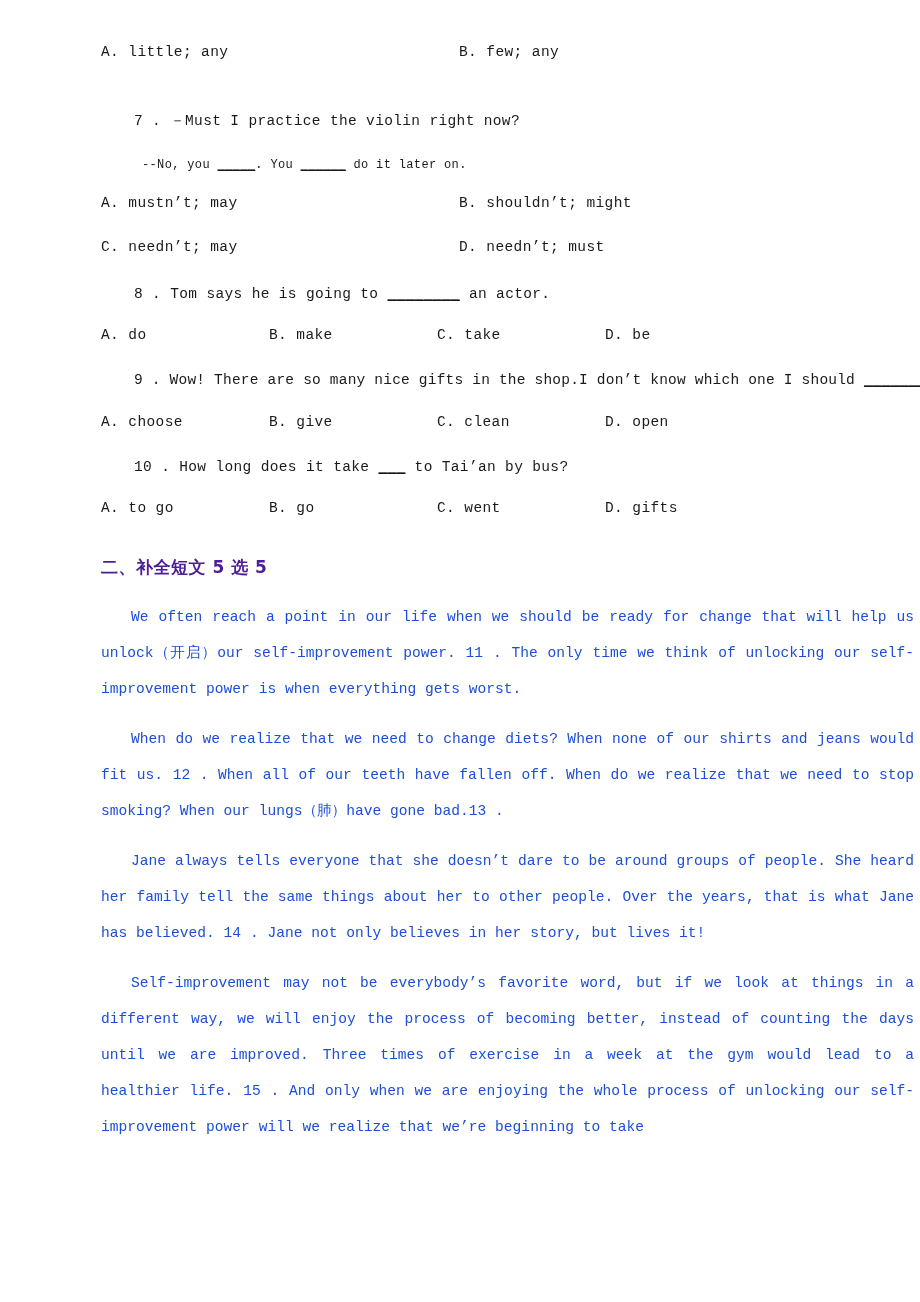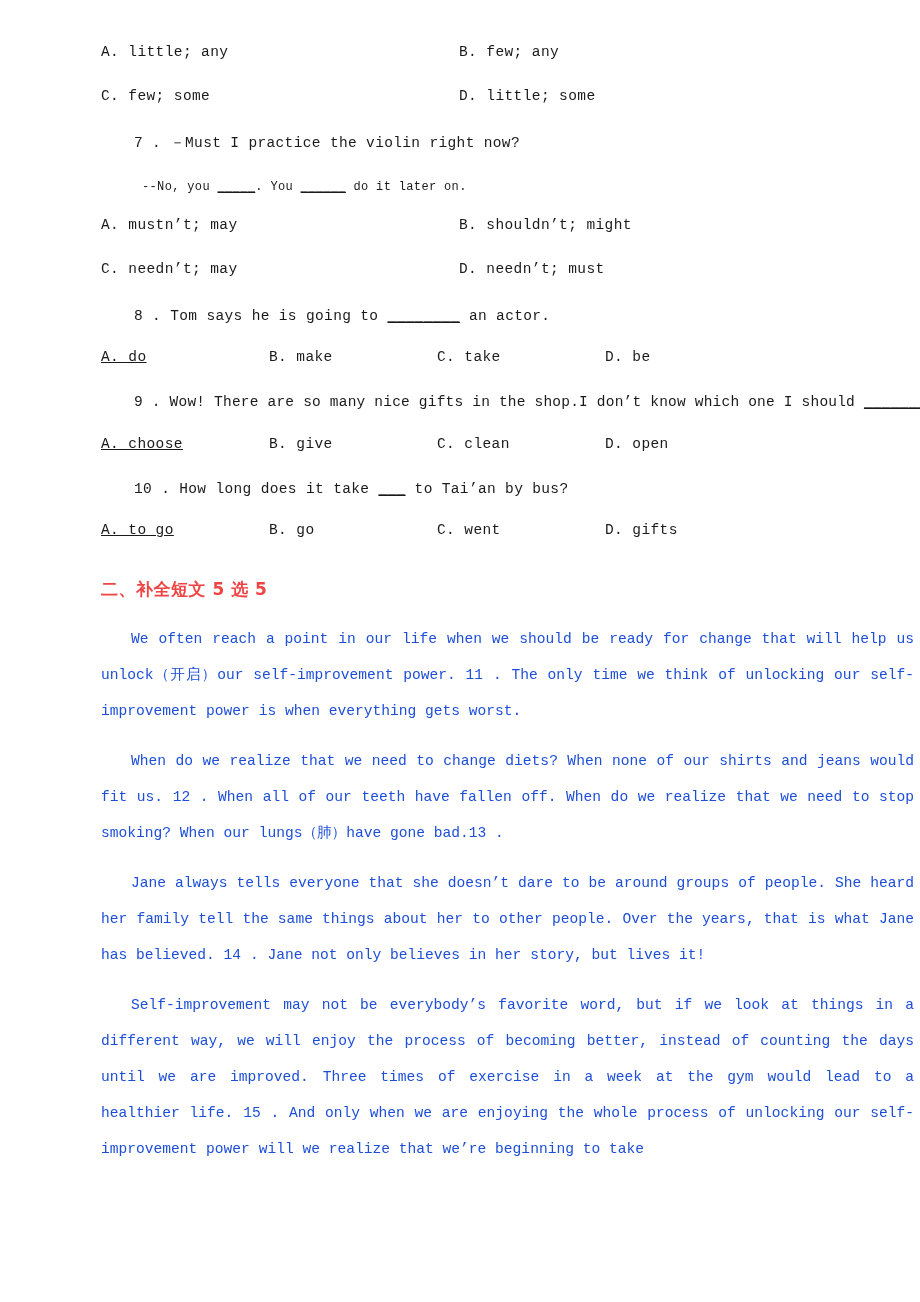--- a/index.html
+++ b/index.html
@@ -69,34 +69,34 @@
     white-space: nowrap;
   }
   .opt {
     position: absolute;
     top: 0;
   }
   
   .opt-row.two .c0 { left: 0px; }
   .opt-row.two .c1 { left: 358px; }
   
-  .opt-row.four .c0 { left: 0px; text-decoration: underline; }
+  .opt-row.four .c0 { left: 0px; }
   .opt-row.four .c1 { left: 168px; }
   .opt-row.four .c2 { left: 336px; }
   .opt-row.four .c3 { left: 504px; }
 
   
   .section-heading {
     font-family: "DejaVu Sans", "Liberation Sans", sans-serif;
     font-weight: bold;
     font-size: 17px;
     letter-spacing: 0.5px;
     margin: 0;
     padding: 0;
-    color: #ef4444;
+    color: #4c1d95;
   }
 
   
   .passage {
     font-family: "Liberation Mono", "DejaVu Sans Mono", monospace;
     font-size: 14.6px;
     line-height: 36px;
     text-align: justify;
     text-justify: inter-word;
     margin: 0;
@@ -131,24 +131,20 @@
 <body>
 
 <div class="page">
 
   <div class="mc-block">
     <div class="opt-row two">
       <span class="opt c0">A. little; any</span>
       <span class="opt c1">B. few; any</span>
     </div>
     <div class="sp-22"></div>
-    <div class="opt-row two">
-      <span class="opt c0">C. few; some</span>
-      <span class="opt c1">D. little; some</span>
-    </div>
   </div>
 
   <div class="sp-26"></div>
 
   <div class="mc-block">
     <p class="q-stem">7 .  －Must I practice the violin right now?</p>
     <div class="sp-30"></div>
     <p class="q-sub"><span>--No, you </span><span class="blank">_____</span><span>. You </span><span class="blank">______</span><span> do it later on.</span></p>
     <div class="sp-24"></div>
     <div class="opt-row two">

